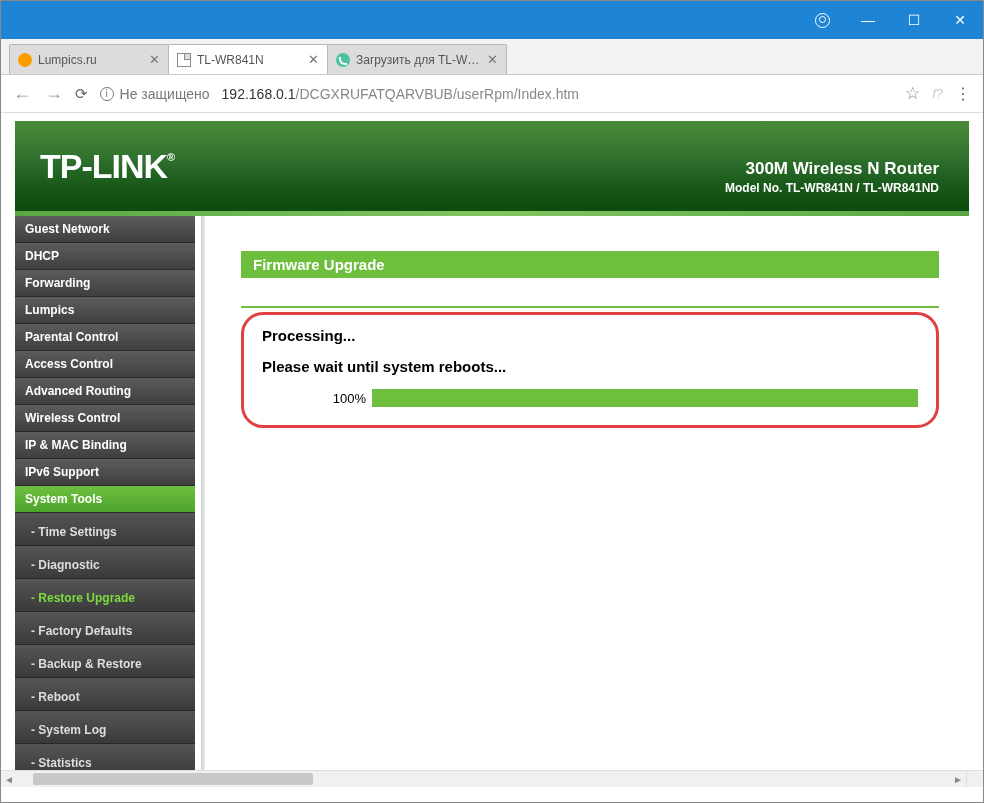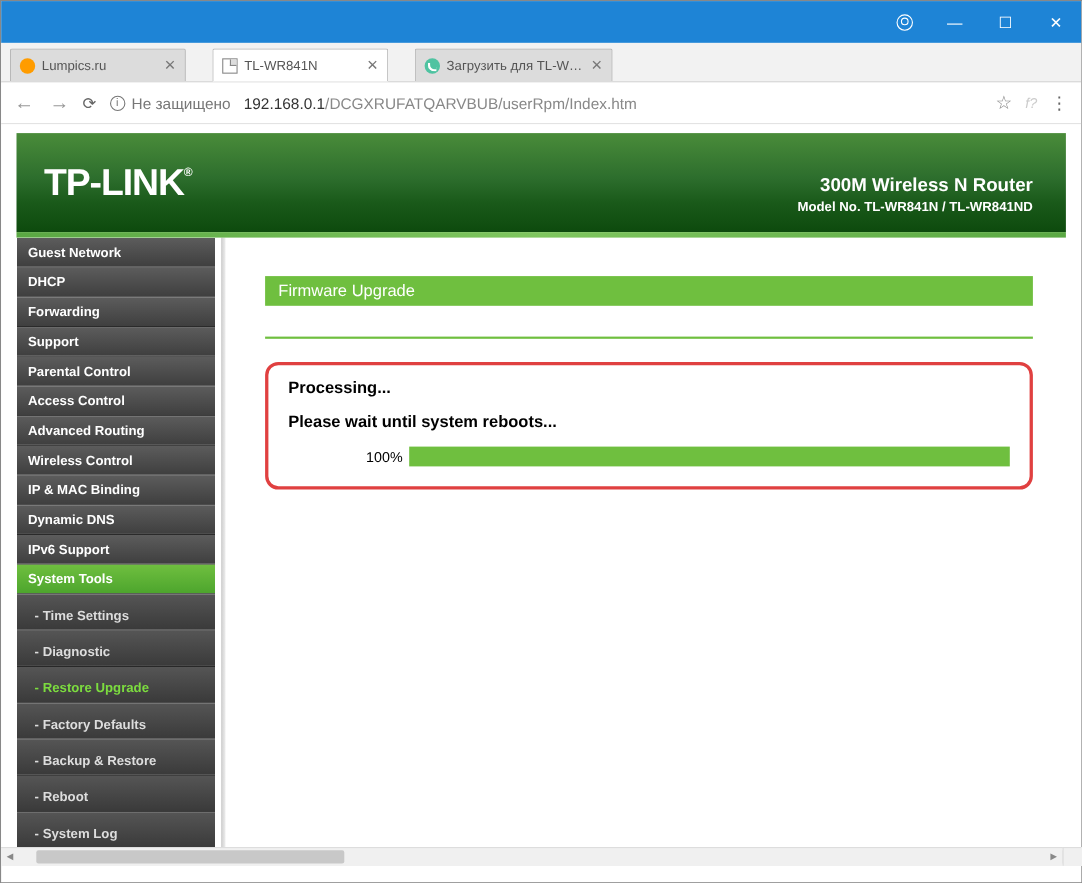--- a/index.html
+++ b/index.html
@@ -4,21 +4,21 @@
 <style>
 * { box-sizing: border-box; margin: 0; padding: 0; }
 body { font-family: Arial, sans-serif; font-size: 13px; background: #fff; }
 .outer-frame { width: 984px; height: 803px; border: 1px solid #888; position: relative; overflow: hidden; }
 .win-titlebar { height: 38px; background: #1e84d6; display: flex; justify-content: flex-end; align-items: center; padding-right: 0; }
 .win-btn { width: 46px; height: 38px; display: flex; align-items: center; justify-content: center; color: #fff; font-size: 14px; }
 .win-user { width: 46px; height: 38px; display: flex; align-items: center; justify-content: center; }
 .win-user-circle { width: 15px; height: 15px; border: 1.3px solid #fff; border-radius: 50%; position: relative; }
 .win-user-circle::before { content: ''; position: absolute; width: 5px; height: 5px; border: 1.3px solid #fff; border-radius: 50%; top: 2px; left: 3px; }
 
-.tabstrip { height: 36px; background: #f2f2f2; display: flex; align-items: flex-end; padding-left: 8px; border-bottom: 1px solid #ccc; gap: 25px; }
+.tabstrip { height: 36px; background: #f2f2f2; display: flex; align-items: flex-end; padding-left: 8px; border-bottom: 1px solid #ccc; }
 .tab { height: 30px; min-width: 160px; max-width: 180px; background: #dcdcdc; border: 1px solid #b8b8b8; border-bottom: none; margin-right: -1px; display: flex; align-items: center; padding: 0 8px; font-size: 12px; color: #555; gap: 6px; position: relative; border-radius: 2px 2px 0 0; }
 .tab.active { background: #fff; z-index: 2; }
 .tab-title { flex: 1; overflow: hidden; white-space: nowrap; text-overflow: ellipsis; }
 .tab-close { font-size: 13px; color: #777; }
 .fav-orange { width: 14px; height: 14px; background: #ff9c00; border-radius: 50%; flex-shrink: 0; }
 .fav-page { width: 14px; height: 14px; border: 1px solid #888; background: #fff; flex-shrink: 0; position: relative; }
 .fav-page::after { content: ''; position: absolute; top: 0; right: 0; width: 5px; height: 5px; background: #ddd; border-left: 1px solid #888; border-bottom: 1px solid #888; }
 .fav-tp { width: 14px; height: 14px; border-radius: 50%; background: #4fc3a1; flex-shrink: 0; position: relative; }
 .fav-tp::after { content: ''; position: absolute; width: 6px; height: 6px; border: 2px solid #fff; border-right: none; border-top: none; border-radius: 0 0 0 6px; bottom: 2px; left: 3px; }
 
@@ -45,23 +45,23 @@
 .header-right .model { font-size: 12px; font-weight: bold; margin-top: 2px; }
 
 .router-body { display: flex; margin-top: 5px; }
 .sidebar { width: 180px; background: #fff; height: 560px; overflow-y: auto; scrollbar-width: thin; }
 .menu-item { background: linear-gradient(180deg, #5c5c5c, #3f3f3f); color: #fff; font-size: 12px; font-weight: bold; padding: 6px 10px; border-bottom: 1px solid #2a2a2a; cursor: pointer; }
 .menu-item.active-parent { background: linear-gradient(180deg, #6fbf3f, #4da52d); }
 .menu-sub { background: linear-gradient(180deg, #555, #3a3a3a); color: #ddd; font-size: 12px; font-weight: bold; padding: 12px 10px 6px 16px; border-bottom: 1px solid #282828; cursor: pointer; }
 .menu-sub.active-sub { color: #7cdc3f; }
 .main-sep { width: 4px; background: linear-gradient(90deg, #ccc, #eee); margin: 0 6px; }
 .main-area { flex: 1; padding: 35px 30px 0 30px; }
-.section-title-bar { background: #6fbf3f; color: #fff; font-weight: normal; font-size: 15px; padding: 5px 12px; }
+.section-title-bar { background: #6fbf3f; color: #fff; font-weight: bold; font-size: 15px; padding: 5px 12px; }
 .divider-line { border-top: 2px solid #6fbf3f; margin-top: 28px; }
-.highlight-box { border: 3px solid #e04040; border-radius: 12px; margin-top: 21px; padding: 12px 18px 18px 18px; }
+.highlight-box { border: 3px solid #e04040; border-radius: 22px; margin-top: 4px; padding: 12px 18px 18px 18px; }
 .proc-line { font-weight: bold; font-size: 15px; color: #000; margin-bottom: 14px; }
 .progress-row { display: flex; align-items: center; }
 .progress-label { width: 110px; text-align: right; padding-right: 6px; font-size: 13px; color: #000; }
 .progress-bar { flex: 1; height: 18px; background: #6fbf3f; }
 
 .h-scrollbar { position: absolute; bottom: 0; left: 0; right: 17px; height: 17px; background: #f0f0f0; border-top: 1px solid #ddd; display: flex; align-items: center; }
 .h-thumb { width: 280px; height: 12px; background: #c8c8c8; border-radius: 2px; margin-left: 16px; }
 .h-arrow { width: 16px; text-align: center; color: #888; font-size: 10px; }
 .h-arrow.right { margin-left: auto; }
 .corner { position: absolute; right: 0; bottom: 0; width: 17px; height: 17px; background: #f0f0f0; border-left: 1px solid #ddd; border-top: 1px solid #ddd; }
@@ -127,27 +127,26 @@
           <div class="prod">300M Wireless N Router</div>
           <div class="model">Model No. TL-WR841N / TL-WR841ND</div>
         </div>
       </div>
 
       <div class="router-body">
         <div class="sidebar" id="sidebar">
             <div class="menu-item">Guest Network</div>
             <div class="menu-item">DHCP</div>
             <div class="menu-item">Forwarding</div>
-            <div class="menu-item">Support</div>
+            <div class="menu-item">Lumpics</div>
             <div class="menu-item">Parental Control</div>
             <div class="menu-item">Access Control</div>
             <div class="menu-item">Advanced Routing</div>
             <div class="menu-item">Wireless Control</div>
             <div class="menu-item">IP &amp; MAC Binding</div>
-            <div class="menu-item">Dynamic DNS</div>
             <div class="menu-item">IPv6 Support</div>
             <div class="menu-item active-parent">System Tools</div>
             <div class="menu-sub">- Time Settings</div>
             <div class="menu-sub">- Diagnostic</div>
             <div class="menu-sub active-sub">- Restore Upgrade</div>
             <div class="menu-sub">- Factory Defaults</div>
             <div class="menu-sub">- Backup &amp; Restore</div>
             <div class="menu-sub">- Reboot</div>
             <div class="menu-sub">- System Log</div>
             <div class="menu-sub">- Statistics</div>

